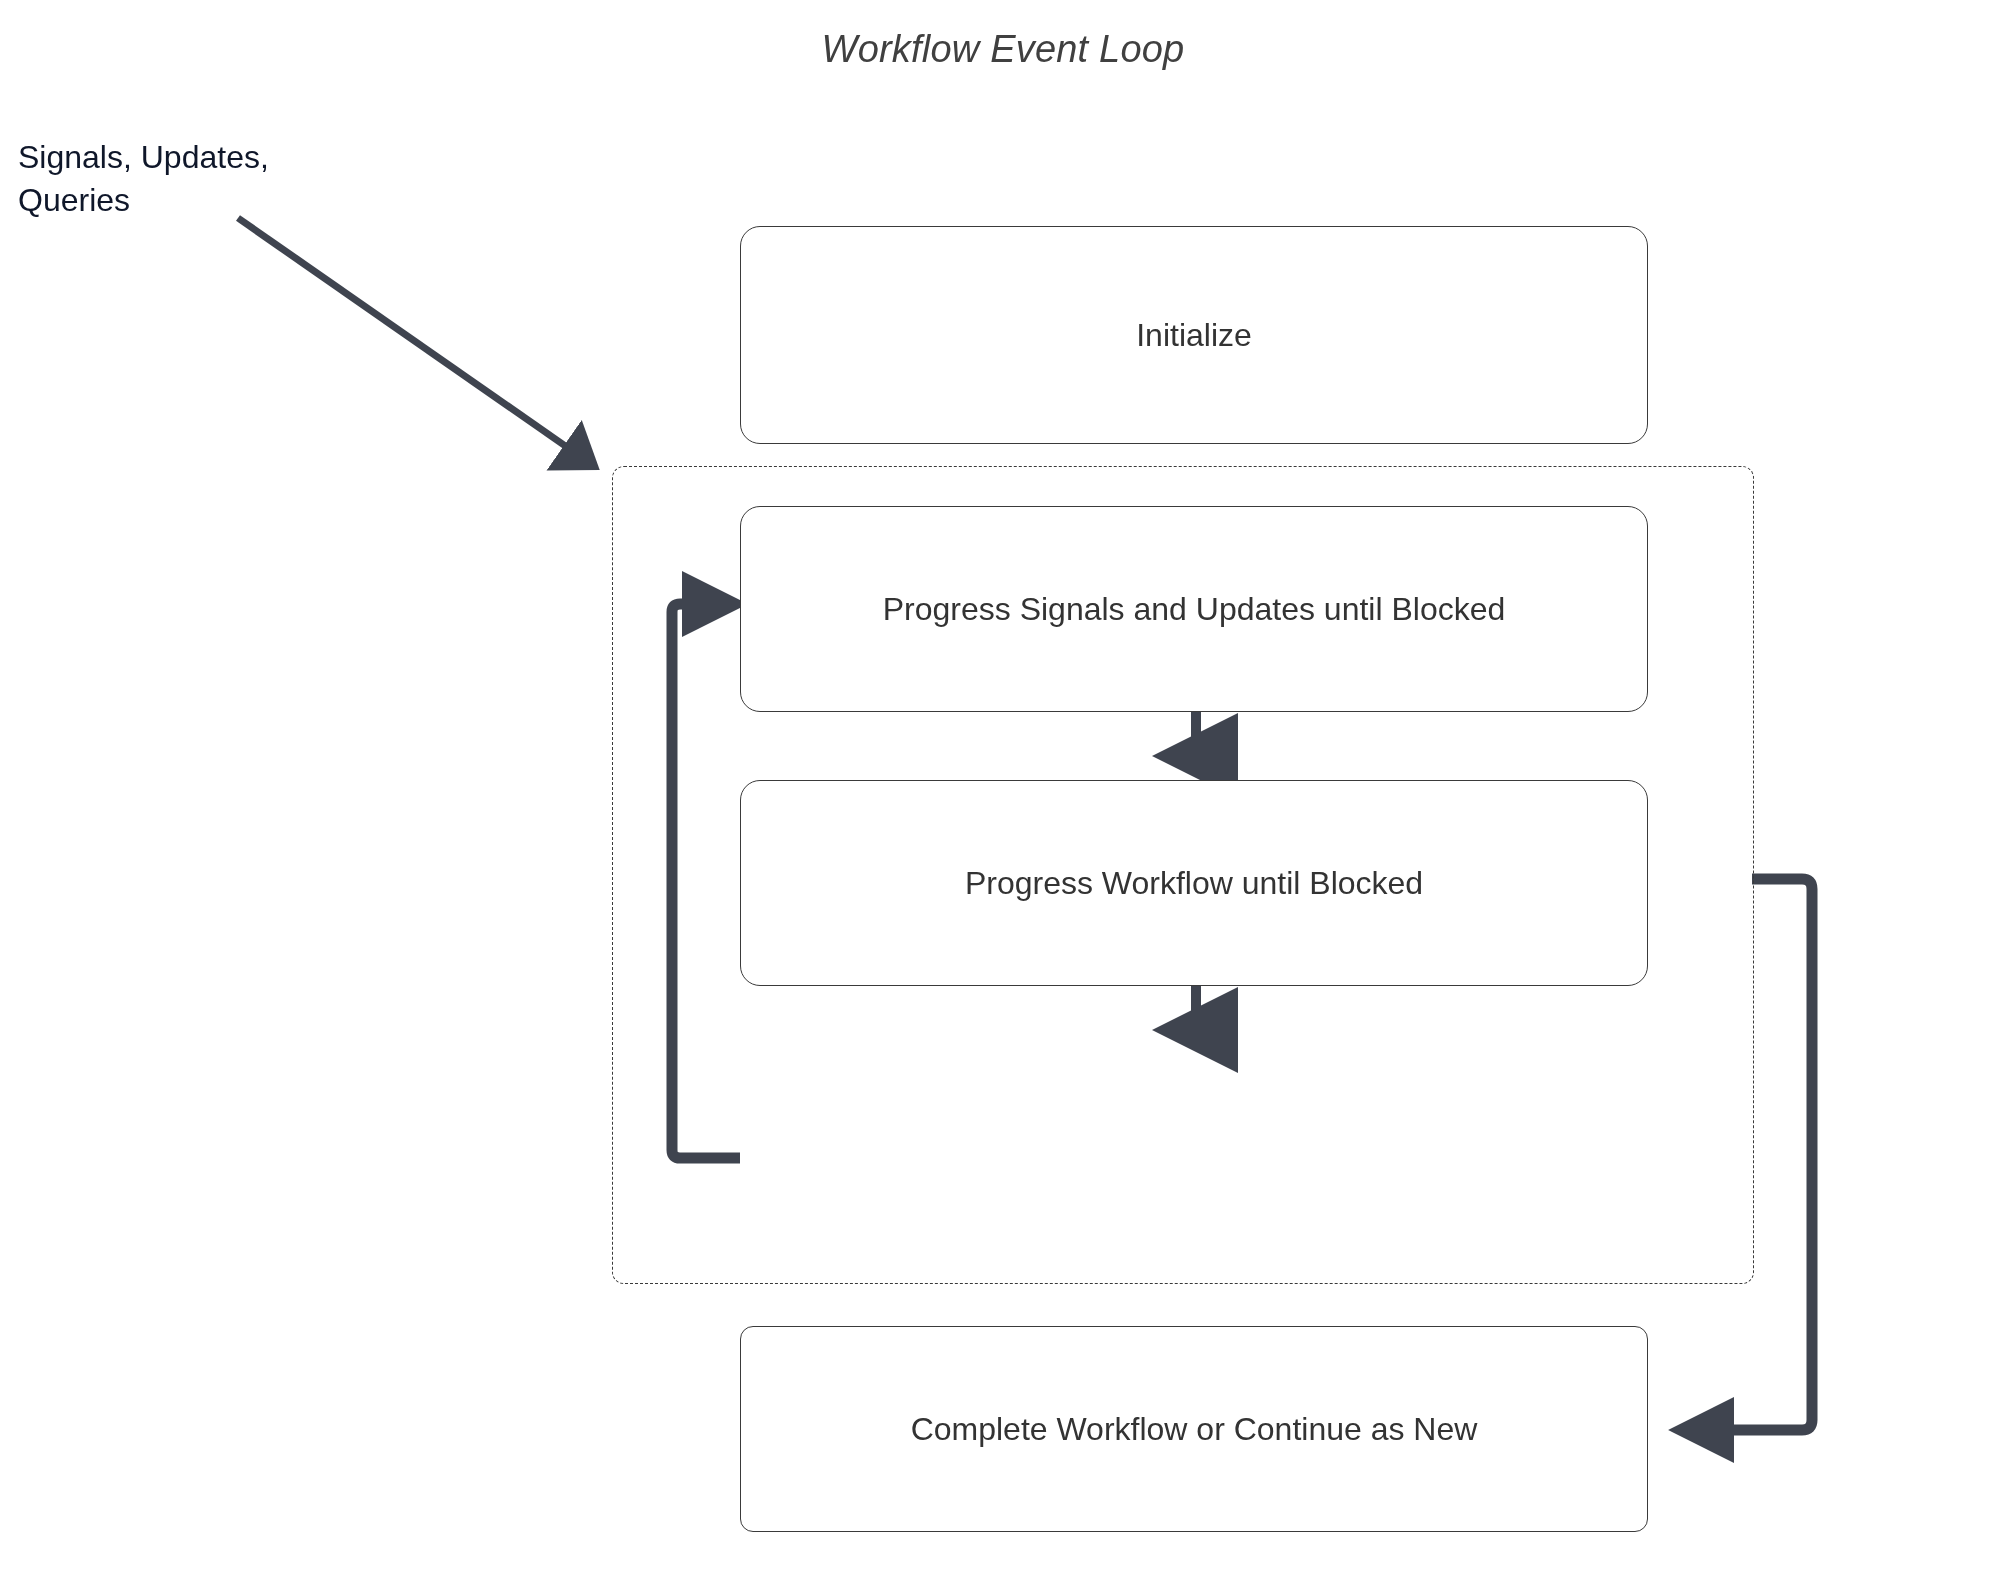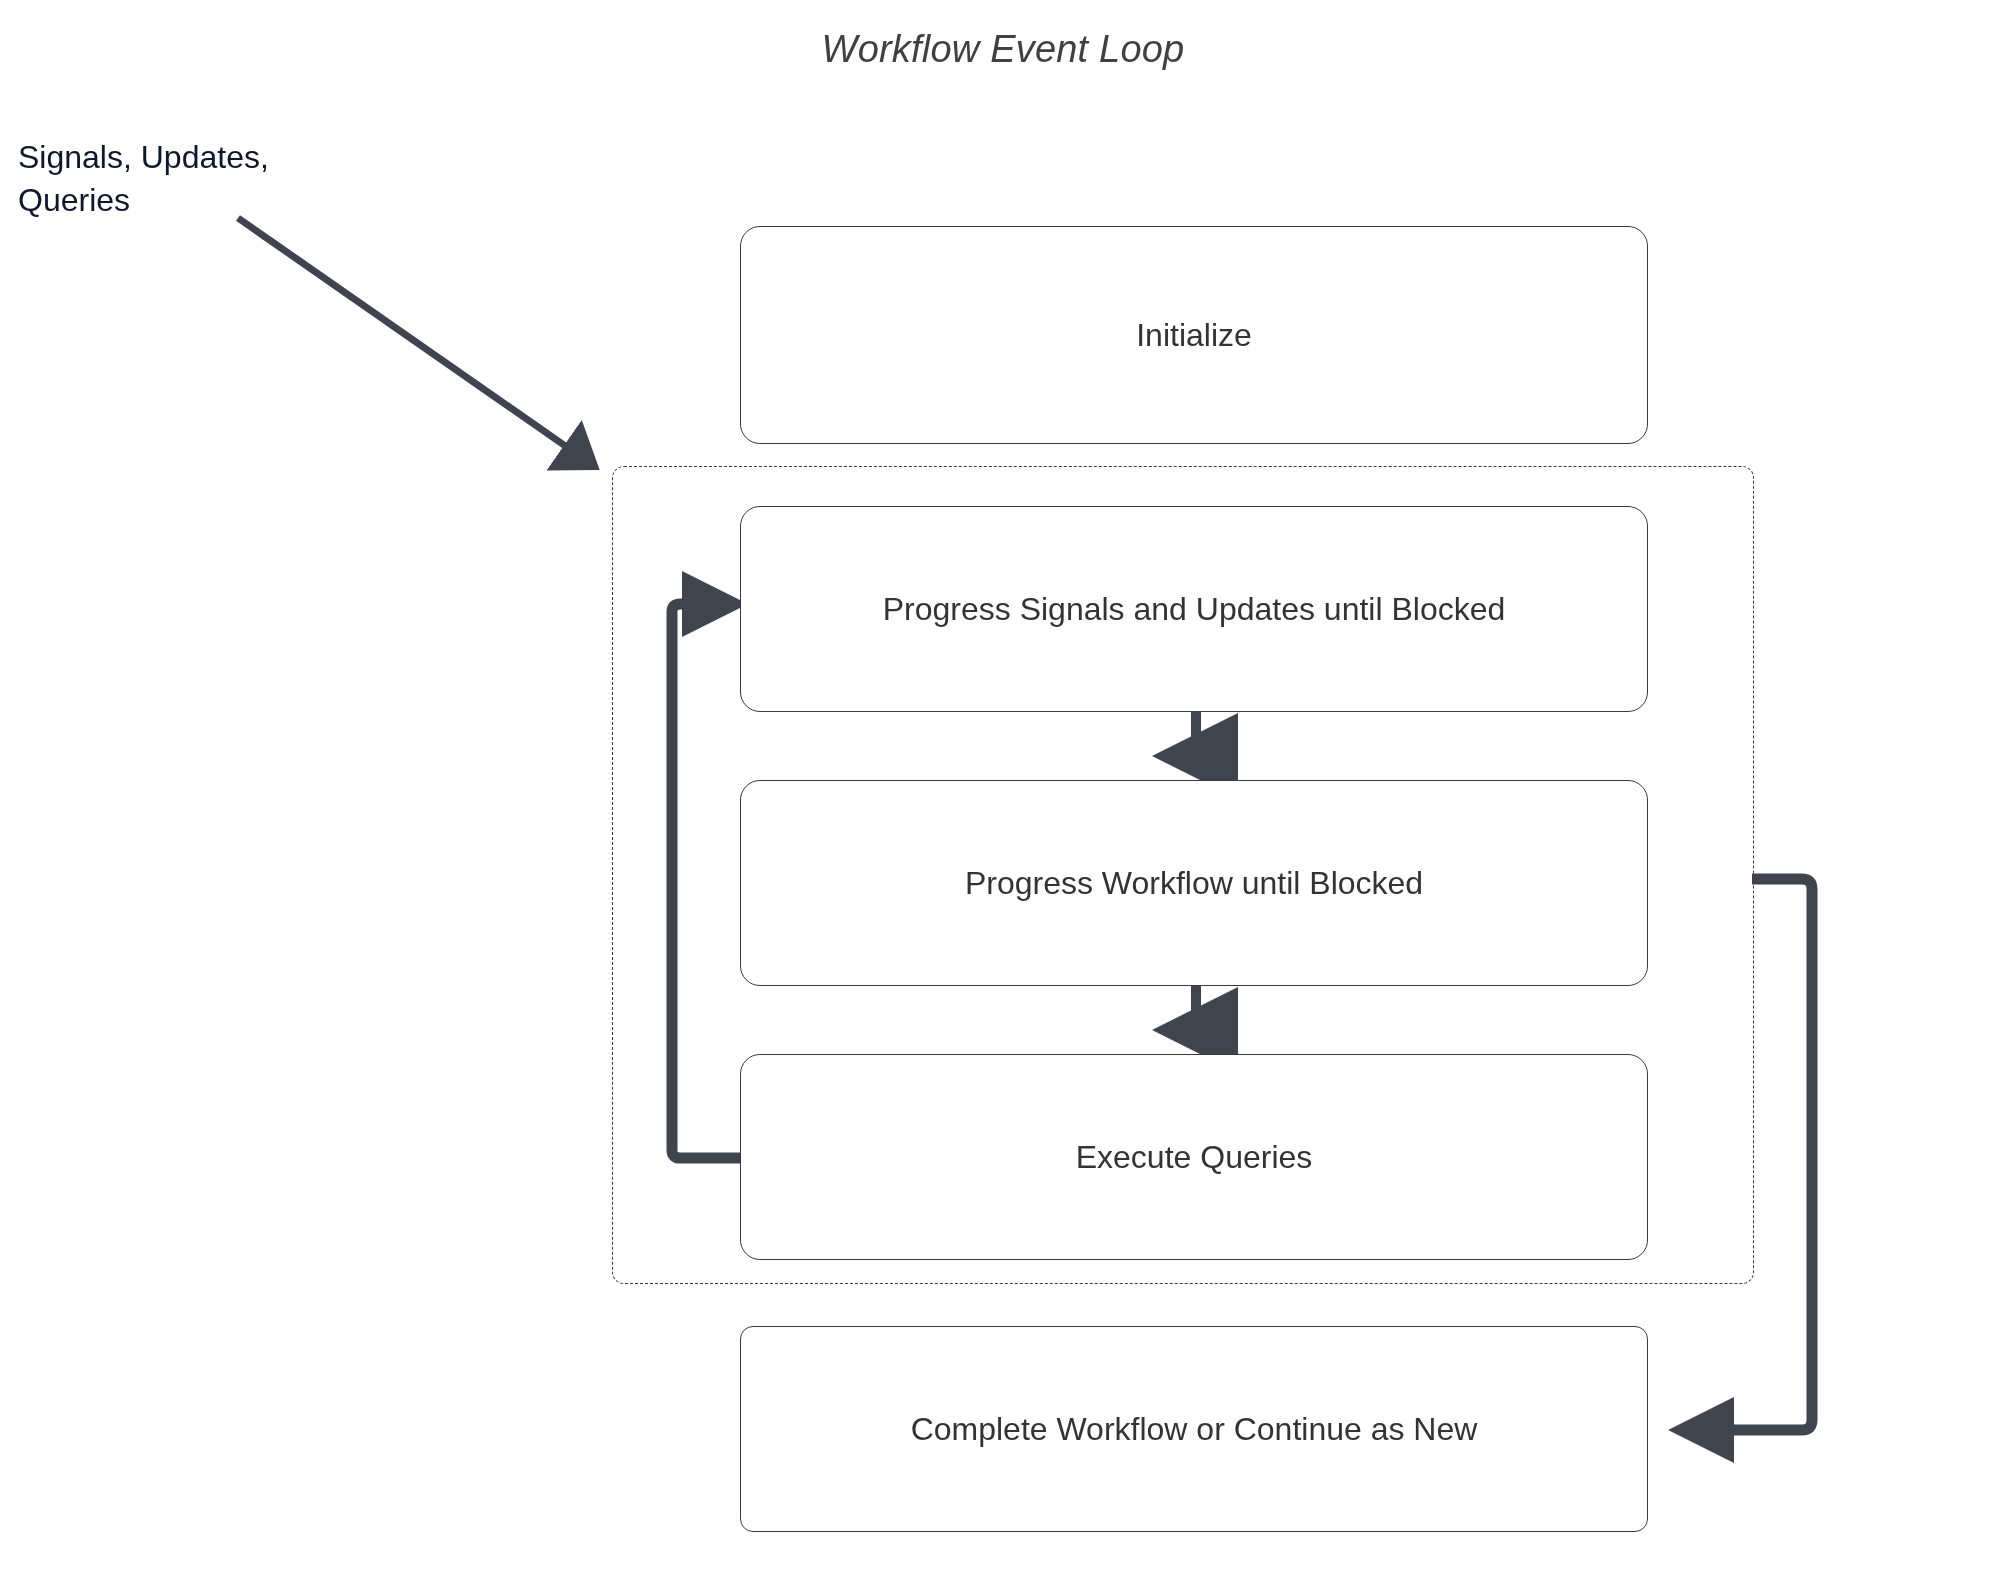--- a/index.html
+++ b/index.html
@@ -122,21 +122,18 @@
   <div class="loop-container" style="left:612px; top:466px; width:1142px; height:818px;"></div>
 
   <div class="node" style="left:740px; top:780px; width:908px; height:206px;">
     <span>Progress Workflow until Blocked</span>
   </div>
 
   <div class="node" style="left:740px; top:506px; width:908px; height:206px;">
     <span>Progress Signals and Updates until Blocked</span>
   </div>
 
-  <div class="node" style="left:740px; top:1054px; width:908px; height:206px;">
-    <span>Execute Queries</span>
-  </div>
 
   <div class="node" style="left:740px; top:1326px; width:908px; height:206px;border-radius:13px;">
     <span>Complete Workflow or Continue as New</span>
   </div>
 
 </div>
 
 </body></html>

